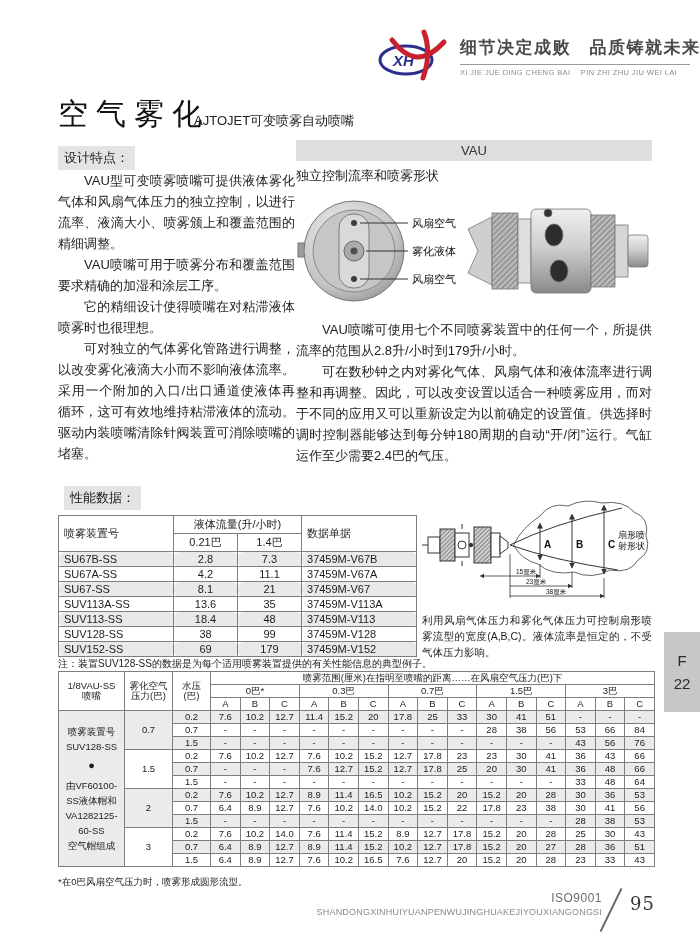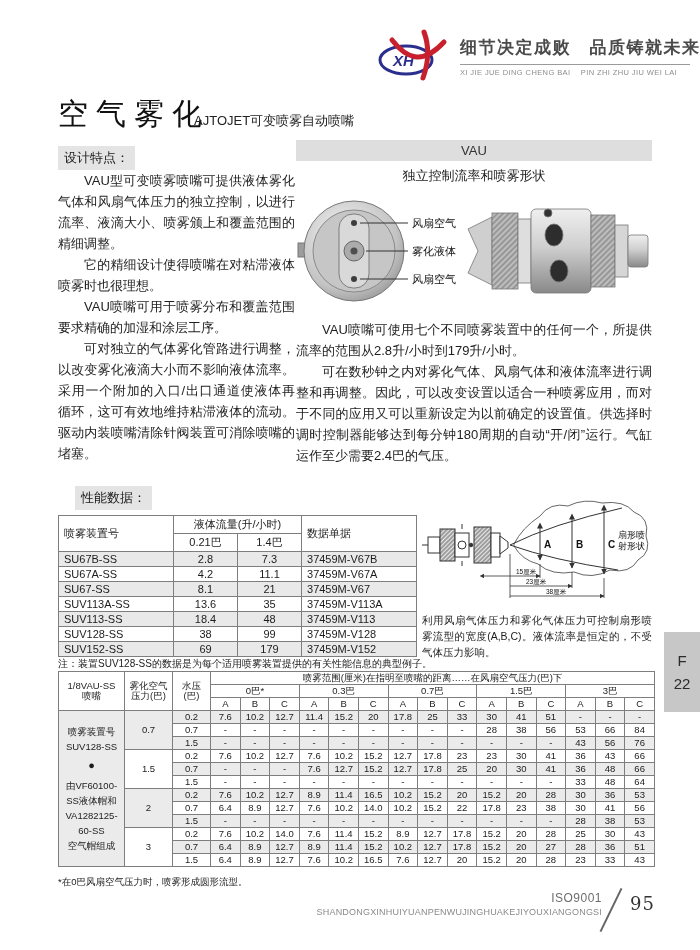--- a/index.html
+++ b/index.html
@@ -13,36 +13,36 @@
   .slogan { font-size:17px; font-weight:bold; color:#4a4a4a; letter-spacing:1.5px; white-space:nowrap; }
   .slogan-rule { height:1px; background:#9a9a9a; margin:5px 0 3px 0; }
   .slogan-pinyin { font-size:7.5px; color:#8e8e8e; letter-spacing:.4px; white-space:nowrap; }
 
   
   .title-main { position:absolute; left:58px; top:94px; font-size:30px; font-weight:normal; letter-spacing:8px; color:#111; }
   .title-sub { position:absolute; left:194px; top:112px; font-size:13px; color:#222; }
 
   .sec-label { position:absolute; background:#e4e4e4; font-size:13px; font-weight:normal; padding:3px 6px; color:#1a1a1a; }
   .design-label { left:58px; top:146px; }
-  .perf-label { left:75px; top:486px; }
+  .perf-label { left:64px; top:486px; }
 
   .left-col { position:absolute; left:58px; top:170px; width:237px; font-size:13px; line-height:21px; text-align:justify; color:#1d1d1d; }
   .left-col p, .right-col p { text-indent:2em; }
 
   .right-col { position:absolute; left:296px; top:140px; width:356px; }
   .vau-bar { background:#dedede; text-align:center; font-size:13px; color:#333; padding:3px 3px; }
-  .vau-sub { text-align:center; font-size:13px; margin-top:6px; color:#1d1d1d; }
+  .vau-sub { font-size:13px; margin-top:6px; color:#1d1d1d; }
   .nozzle-svg { display:block; margin-top:8px; }
   .right-col .paras { margin-top:6px; font-size:13px; line-height:21px; text-align:justify; color:#1d1d1d; }
 
   
   #perf-table { position:absolute; left:58px; top:515px; width:358px; border-collapse:collapse; font-size:11px; table-layout:fixed; }
   #perf-table th, #perf-table td { border:1px solid #7e7e7e; padding:1px 5px; height:15px; font-weight:normal; text-align:center; background:#fff; }
   #perf-table .left { text-align:left; }
-  #perf-table tr.shade td { background:#e9e9e9; }
+  #perf-table tr.shade td { background:#e9e9e9;border-radius:6px; }
   #perf-table col.c1 { width:115px; } #perf-table col.c2 { width:64px; }
   #perf-table col.c3 { width:64px; } #perf-table col.c4 { width:115px; }
 
   
   .fan-wrap { position:absolute; left:422px; top:498px; width:230px; }
   .fan-caption { margin-top:6px; font-size:10.5px; line-height:16px; text-align:justify; color:#1d1d1d; }
 
   
   .side-tab { position:absolute; left:664px; top:632px; width:36px; height:80px; background:#c7c7c7; display:flex; flex-direction:column; align-items:center; justify-content:center; gap:6px; font-size:15px; color:#2b2b2b; }
 
@@ -83,22 +83,22 @@
     <div class="slogan-rule"></div>
     <div class="slogan-pinyin">XI JIE JUE DING CHENG BAI　 PIN ZHI ZHU JIU WEI LAI</div>
   </div>
 
   <div class="title-main">空气雾化</div>
   <div class="title-sub">AJTOJET可变喷雾自动喷嘴</div>
 
   <div class="sec-label design-label">设计特点：</div>
   <div class="left-col">
     <p>VAU型可变喷雾喷嘴可提供液体雾化气体和风扇气体压力的独立控制，以进行流率、液滴大小、喷雾颁上和覆盖范围的精细调整。</p>
+    <p>VAU喷嘴可用于喷雾分布和覆盖范围要求精确的加湿和涂层工序。</p>
     <p>它的精细设计使得喷嘴在对粘滞液体喷雾时也很理想。</p>
-    <p>VAU喷嘴可用于喷雾分布和覆盖范围要求精确的加湿和涂层工序。</p>
     <p>可对独立的气体雾化管路进行调整，以改变雾化液滴大小而不影响液体流率。采用一个附加的入口/出口通道使液体再循环，这可有效地维持粘滞液体的流动。驱动内装喷嘴清除针阀装置可消除喷嘴的堵塞。</p>
   </div>
 
   <div class="right-col">
     <div class="vau-bar">VAU</div>
     <div class="vau-sub">独立控制流率和喷雾形状</div>
 
     <svg class="nozzle-svg" width="356" height="120" viewBox="0 0 356 120">
       <defs>
         <radialGradient id="mg" cx="40%" cy="35%" r="75%">

